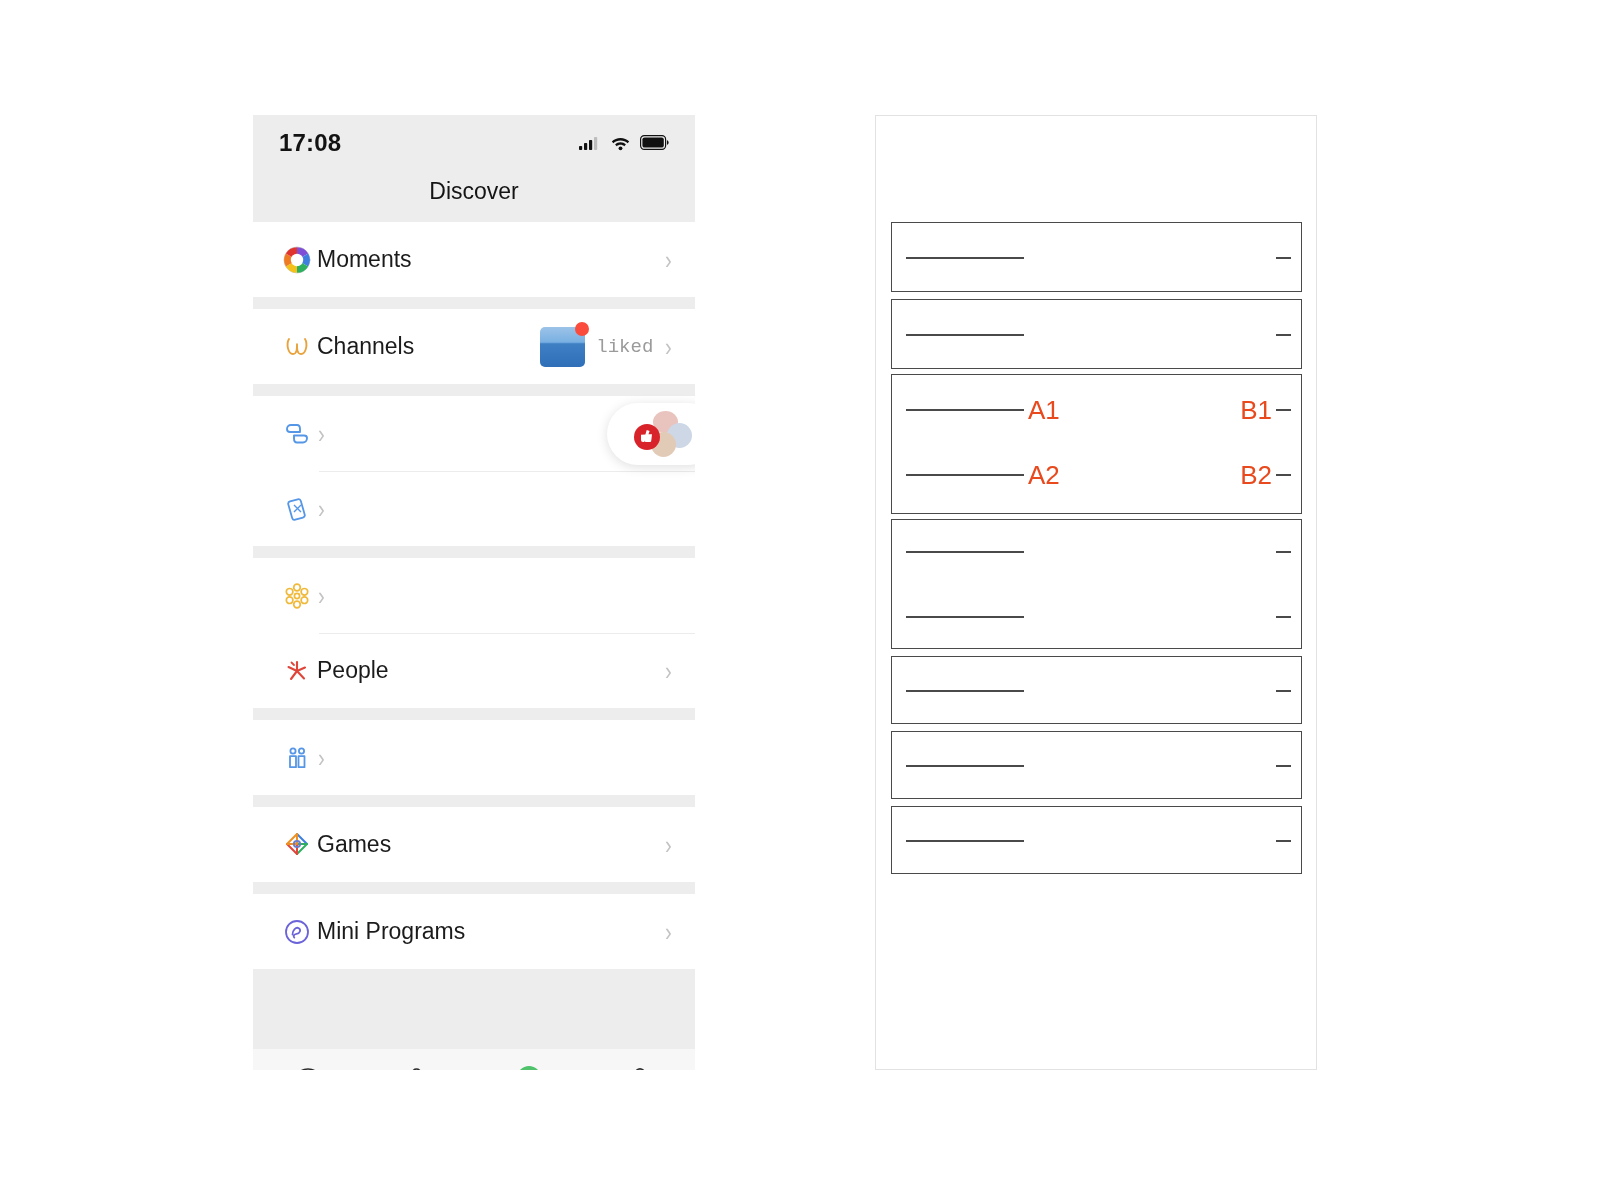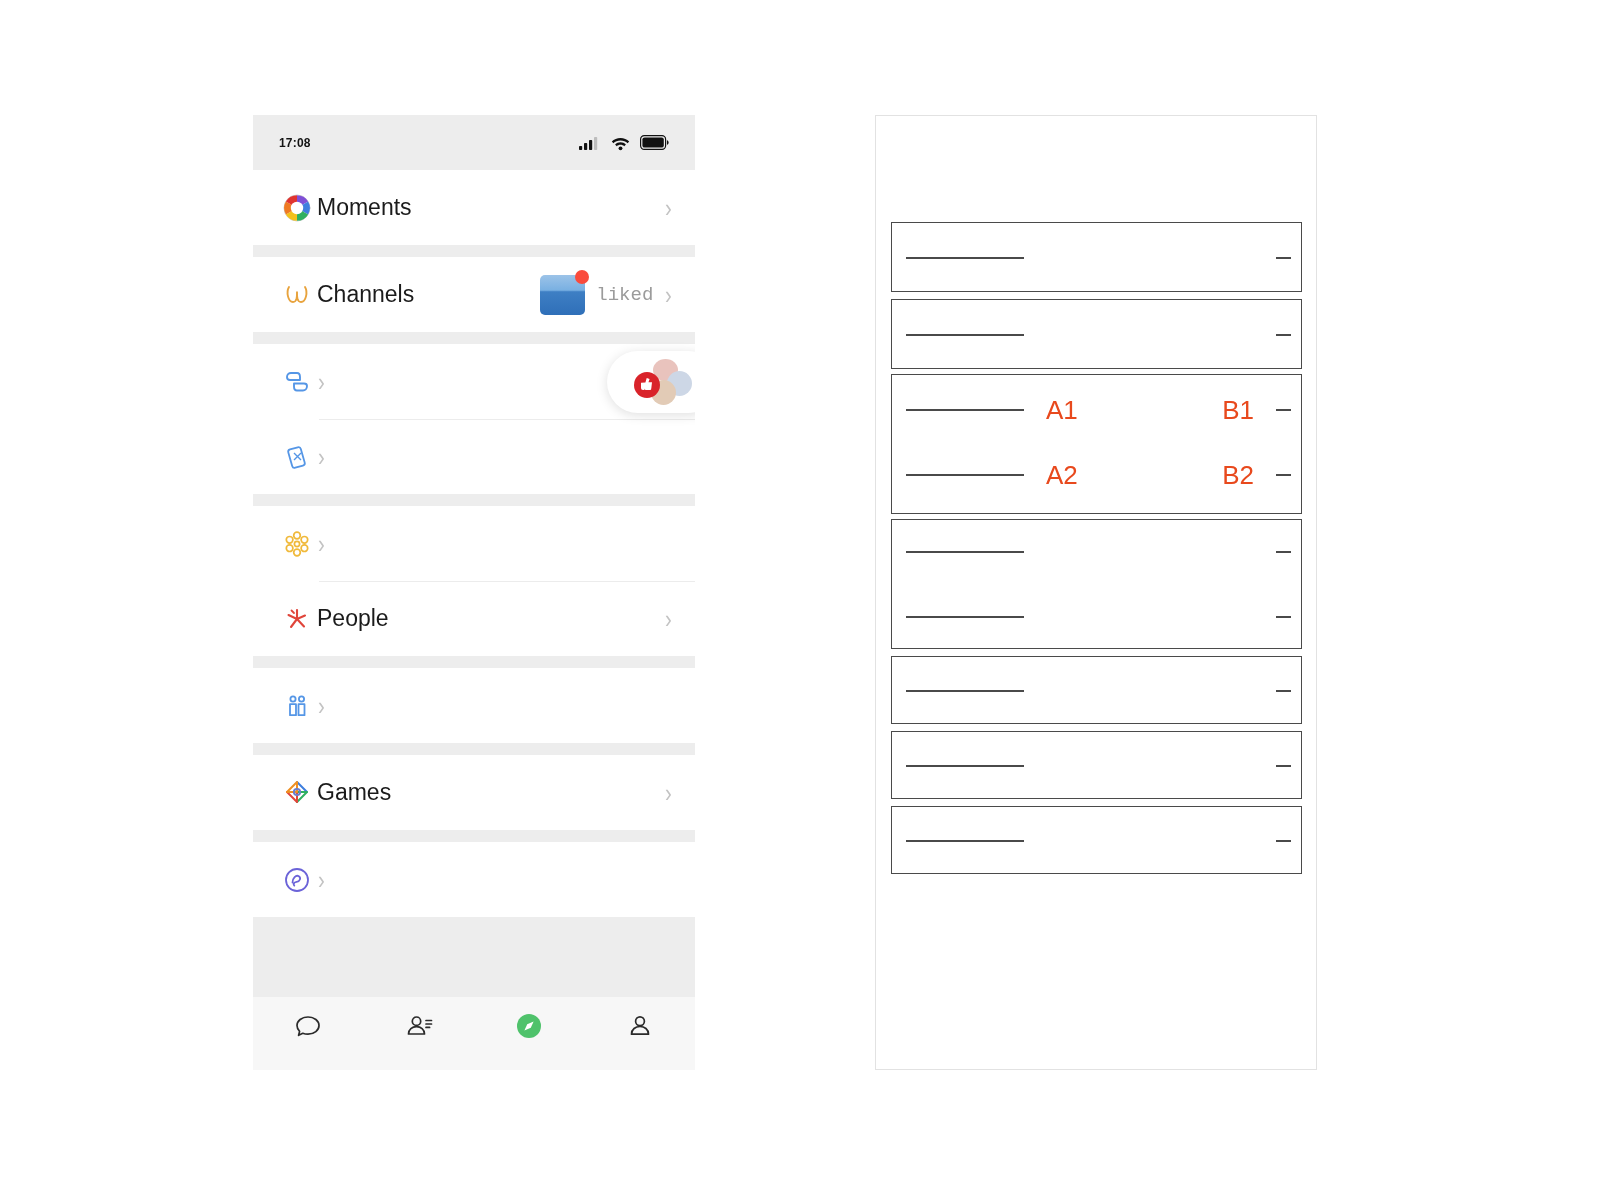--- a/index.html
+++ b/index.html
@@ -34,21 +34,21 @@
   .statusbar {
     position: relative;
     height: 55px;
     background: #ededed;
     display: flex;
     align-items: center;
     justify-content: space-between;
     padding: 0 26px 0 26px;
   }
   .status-time {
-    font-size: 12px;
+    font-size: 24px;
     font-weight: bold;
     color: #131313;
     letter-spacing: 0.2px;
   }
   .status-icons {
     display: flex;
     align-items: center;
     gap: 9px;
   }
 
@@ -269,21 +269,21 @@
   .wline.long { width: 118px; }
   .wdash {
     width: 15px;
     height: 2px;
     background: #4a4a4a;
     display: block;
   }
   .wleft, .wright {
     display: flex;
     align-items: center;
-    gap: 22px;
+    gap: 4px;
   }
   .wtag {
     color: #e8491d;
     font-size: 26px;
     line-height: 1;
     font-family: "Liberation Sans", sans-serif;
   }
 </style>
 </head>
 <body>
@@ -307,20 +307,23 @@
           <circle cx="10.5" cy="13.3" r="1.9" fill="#111"></circle>
         </svg>
         <svg width="29" height="15" viewBox="0 0 29 15">
           <rect x="0.6" y="0.6" width="25" height="13.8" rx="3.6" fill="none" stroke="#111" stroke-width="1.2"></rect>
           <rect x="2.4" y="2.4" width="21.4" height="10.2" rx="2.2" fill="#111"></rect>
           <path d="M27 5.2c1.1.4 1.6 1.2 1.6 2.3s-.5 1.9-1.6 2.3z" fill="#111"></path>
         </svg>
       </span>
     </div>
 
+    <div class="navbar">
+      <span class="nav-title">Discover</span>
+    </div>
 
     <div class="list-wrap">
 
       <div class="group">
         <div class="row">
           <span class="row-icon">
             <svg width="34" height="34" viewBox="0 0 34 34">
               <g fill="none" stroke-width="2.4" stroke-linecap="round">
                 <circle cx="17" cy="17" r="13" stroke="#bfbfbf" stroke-width="0.8"></circle>
                 <path d="M17 4.2 A12.8 12.8 0 0 1 28.1 10.6 L17 17 Z" fill="#7f4fd6" stroke="none"></path>
@@ -474,20 +477,21 @@
       <div class="gap"></div>
 
       <div class="group">
         <div class="row">
           <span class="row-icon">
             <svg width="34" height="34" viewBox="0 0 34 34" fill="none" stroke="#6b63d8" stroke-width="1.8" stroke-linecap="round">
               <circle cx="17" cy="17" r="11"></circle>
               <path d="M12.5 19.5 C12.5 15 16 11.5 18.8 13.2 C21.3 14.8 20 18.5 16.6 18.9 C13.8 19.2 13 21.5 14.3 22.6"></path>
             </svg>
           </span>
+          <span class="row-label">Mini Programs</span>
           <span class="row-right">
             <span class="chev">›</span>
           </span>
         </div>
       </div>
 
       <div class="bottom-filler"></div>
     </div>
 
     <div class="tabbar">

